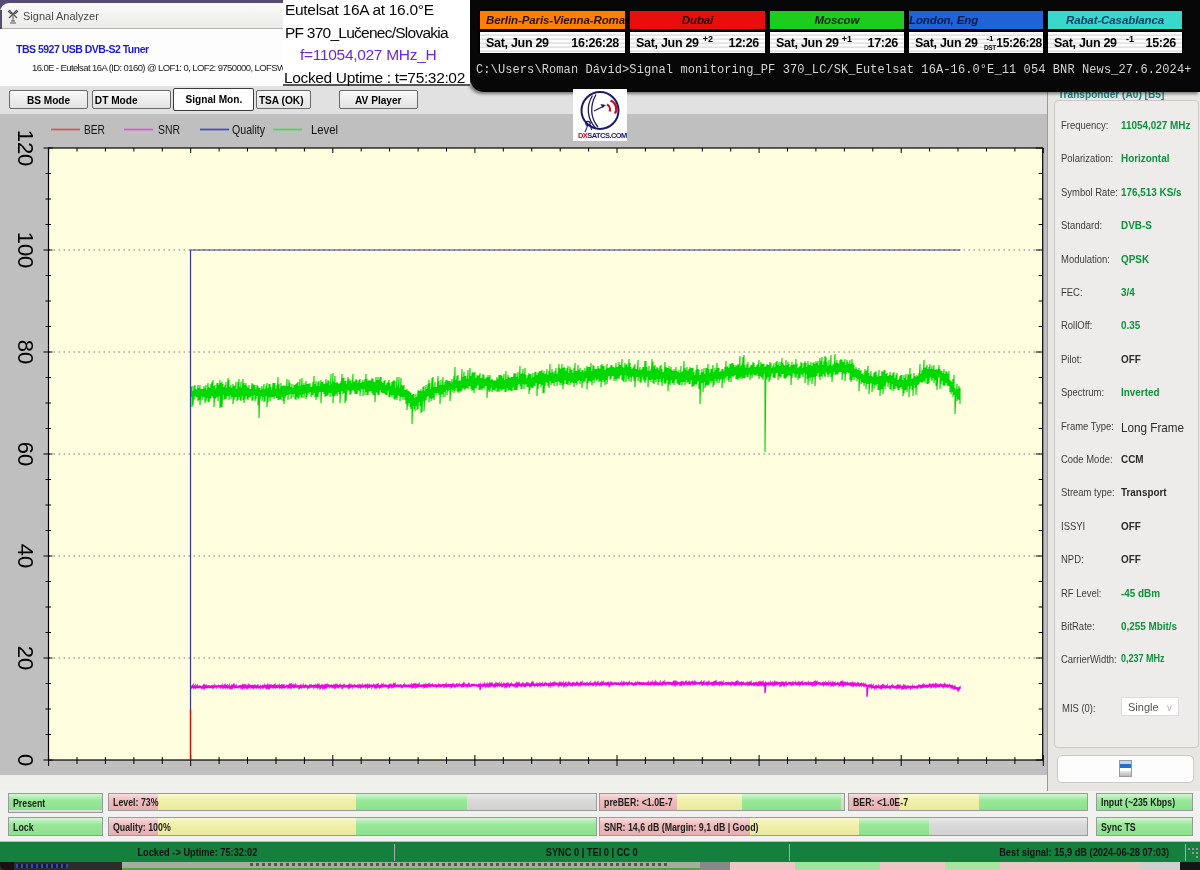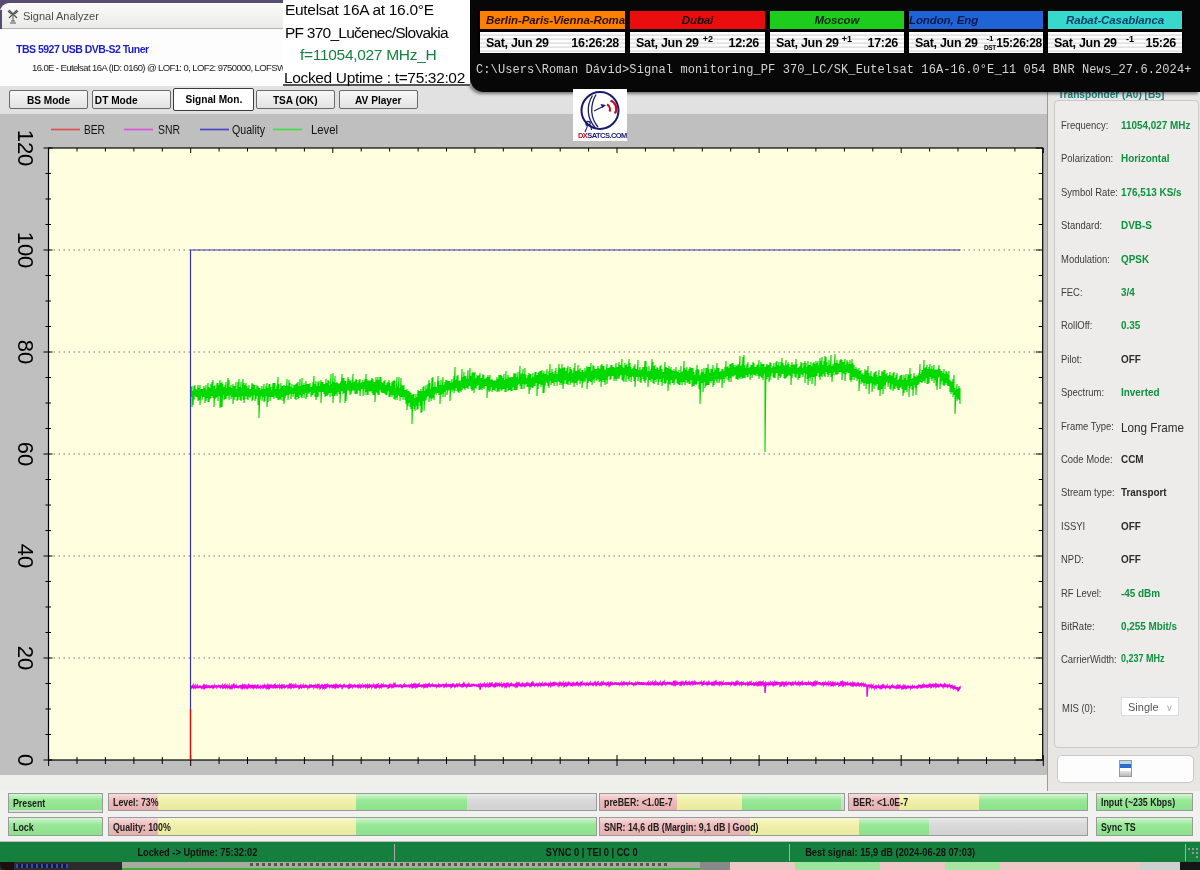--- a/index.html
+++ b/index.html
@@ -14,21 +14,21 @@
       <path d="M6,6 L6,12 M3,14 L9,14 M4,12 L8,12" stroke-width="1"></path>
     </g>
   </svg>
 <div class="ab" style="left:23px;top:10px;font-size:11px;color:#4a4a4a">Signal Analyzer</div>
 <div class="ab" style="left:0;top:29px;width:1200px;height:57px;background:#fdfdfd"></div>
 <div class="ab" style="left:16px;top:43px;font-size:10.5px;font-weight:bold;color:#1c1ccd;letter-spacing:-0.5px">TBS 5927 USB DVB-S2 Tuner</div>
 <div class="ab" style="left:32px;top:62px;font-size:9.5px;color:#1a1a1a;letter-spacing:-0.6px">16.0E - Eutelsat 16A (ID: 0160) @ LOF1: 0, LOF2: 9750000, LOFSW: 0</div>
 <div class="ab" style="left:0;top:86px;width:1200px;height:28px;background:#e1e1e1"></div>
 <div class="ab" style="left:9px;top:90px;width:79px;height:19px;border:1px solid #6a6a6a;border-radius:2px;background:linear-gradient(180deg,#f8f8f8,#e2e2e2);text-align:center;line-height:18px;font-size:11px;font-weight:bold;box-sizing:border-box"><span style="display:inline-block;transform:scaleX(0.92)">BS Mode</span></div>
 <div class="ab" style="left:92px;top:90px;width:79px;height:19px;border:1px solid #6a6a6a;border-radius:2px;background:linear-gradient(180deg,#f8f8f8,#e2e2e2);text-align:left;line-height:18px;font-size:11px;font-weight:bold;box-sizing:border-box"><span style="display:inline-block;transform:scaleX(0.92)">DT Mode</span></div>
-<div class="ab" style="left:256px;top:90px;width:79px;height:19px;border:1px solid #6a6a6a;border-radius:2px;background:linear-gradient(180deg,#f8f8f8,#e2e2e2);text-align:center;line-height:18px;font-size:11px;font-weight:bold;box-sizing:border-box"><span style="display:inline-block;transform:scaleX(0.92)">TSA (OK)</span></div>
+<div class="ab" style="left:256px;top:90px;width:55px;height:19px;border:1px solid #6a6a6a;border-radius:2px;background:linear-gradient(180deg,#f8f8f8,#e2e2e2);line-height:18px;font-size:11px;font-weight:bold;box-sizing:border-box"><span style="display:inline-block;transform:scaleX(0.92)">TSA (OK)</span></div>
 <div class="ab" style="left:339px;top:90px;width:79px;height:19px;border:1px solid #6a6a6a;border-radius:2px;background:linear-gradient(180deg,#f8f8f8,#e2e2e2);text-align:center;line-height:18px;font-size:11px;font-weight:bold;box-sizing:border-box"><span style="display:inline-block;transform:scaleX(0.92)">AV Player</span></div>
 <div class="ab" style="left:173px;top:88px;width:81px;height:23px;border:1px solid #3c3c3c;border-radius:2px;background:#fff;text-align:center;line-height:21px;font-size:11px;font-weight:bold;box-sizing:border-box"><span style="display:inline-block;transform:scaleX(0.92)">Signal Mon.</span></div>
 <div class="ab" style="left:0;top:114px;width:1047px;height:661px;background:#bfbfbf"></div>
 <div class="ab" style="left:0;top:775px;width:1047px;height:16px;background:#efefec"></div>
 <svg width="1050" height="677" viewBox="0 0 1050 677" style="position:absolute;left:0;top:114px" font-family="Liberation Sans, sans-serif">
     <rect x="48.5" y="34.0" width="994.2" height="612.0" fill="#ffffdf"></rect>
     <line x1="48.5" y1="544.0" x2="1042.7" y2="544.0" stroke="#777" stroke-width="1" stroke-dasharray="1.5,3.5"></line>
     <line x1="48.5" y1="442.0" x2="1042.7" y2="442.0" stroke="#777" stroke-width="1" stroke-dasharray="1.5,3.5"></line>
     <line x1="48.5" y1="340.0" x2="1042.7" y2="340.0" stroke="#777" stroke-width="1" stroke-dasharray="1.5,3.5"></line>
     <line x1="48.5" y1="238.0" x2="1042.7" y2="238.0" stroke="#777" stroke-width="1" stroke-dasharray="1.5,3.5"></line>
@@ -266,21 +266,21 @@
 <span style="position:absolute;right:48px;top:2px;font-size:9px;font-weight:bold">-1</span>
 <span style="position:absolute;right:6px;top:4px;font-size:12.5px;font-weight:bold;color:#000;letter-spacing:-0.3px">15:26</span>
 </div>
       </div>
     </div>
 <div style="position:absolute;left:6px;top:63px;font-family:'Liberation Mono',monospace;font-size:12px;color:#d4d4d4;letter-spacing:0.1px;white-space:pre">C:\Users\Roman Dávid&gt;Signal monitoring_PF 370_LC/SK_Eutelsat 16A-16.0°E_11 054 BNR News_27.6.2024+</div>
 </div>
 <div class="ab" style="left:283px;top:0;width:187px;height:84px;background:#fff;border-bottom:2px solid #555;z-index:5">
 <div style="position:absolute;left:2px;top:1px;font-size:15.5px;color:#060606;letter-spacing:-0.3px;white-space:nowrap">Eutelsat 16A at 16.0°E</div>
 <div style="position:absolute;left:2px;top:24px;font-size:15.5px;color:#060606;letter-spacing:-0.75px;white-space:nowrap">PF 370_Lučenec/Slovakia</div>
-<div style="position:absolute;left:17px;top:46px;font-size:15.5px;color:#15803d;letter-spacing:-0.3px;white-space:nowrap">f=11054,027 MHz_H</div>
+<div style="position:absolute;left:17px;top:46px;font-size:15.5px;color:#6d28d9;letter-spacing:-0.3px;white-space:nowrap">f=11054,027 MHz_H</div>
 <div style="position:absolute;left:1px;top:69px;font-size:15.5px;color:#060606;letter-spacing:-0.35px;white-space:nowrap">Locked Uptime : t=75:32:02</div>
 </div>
 <div class="ab" style="left:573px;top:89px;width:54px;height:52px;background:#fff;z-index:6">
 <svg width="54" height="52" viewBox="0 0 54 52">
 <circle cx="27" cy="21.5" r="18.5" fill="none" stroke="#1a1a6e" stroke-width="2"></circle>
 <path d="M19.5,6.5 C13,17 14,30 22.5,39 M23,5.5 C16.5,17 17.5,29 25,38" fill="none" stroke="#1a1a6e" stroke-width="1.3"></path>
 <path d="M21,22 L30,17.5" stroke="#1a1a6e" stroke-width="1.1"></path>
 <path d="M33,16 L27.5,15 L29.5,19 Z" fill="#1a1a6e"></path>
 <path d="M37.5,11.5 A9,9 0 0 1 42,24.5" fill="none" stroke="#c11022" stroke-width="2.3"></path>
 <path d="M34,15.5 A5.5,5.5 0 0 1 36.5,22.5" fill="none" stroke="#c11022" stroke-width="2.1"></path>
@@ -335,21 +335,21 @@
     <div style="position:absolute;left:329px;top:0;width:158px;height:17px;background:linear-gradient(180deg,#eaeaea,#d9d9d9 40%,#d2d2d2)"></div>
     <span style="position:absolute;left:4px;top:50%;transform:translateY(-50%) scaleX(0.8);transform-origin:0 50%;font-size:11px;font-weight:bold;color:#1c1c1c;white-space:nowrap">SNR: 14,6 dB (Margin: 9,1 dB | Good)</span>
   </div>
 <div class="ab" style="left:1096px;top:817px;width:97px;height:19px;border:1px solid #9a9a9a;box-sizing:border-box;background:#ddd">
     <div style="position:absolute;left:0px;top:0;width:95px;height:17px;background:linear-gradient(180deg,#d4f6d4,#97e897 40%,#8ce28c)"></div>
     <span style="position:absolute;left:4px;top:50%;transform:translateY(-50%) scaleX(0.8);transform-origin:0 50%;font-size:11px;font-weight:bold;color:#1c1c1c;white-space:nowrap">Sync TS</span>
   </div>
 <div class="ab" style="left:0;top:841px;width:1200px;height:21px;background:#15803d;border-top:1px solid #bdbdbd;box-sizing:border-box">
 <div style="position:absolute;left:0;top:4px;width:394px;text-align:center;font-size:11px;font-weight:bold;color:#111"><span style="display:inline-block;transform:scaleX(0.84)">Locked -&gt; Uptime: 75:32:02</span></div>
 <div style="position:absolute;left:394px;top:4px;width:395px;text-align:center;font-size:11px;font-weight:bold;color:#111"><span style="display:inline-block;transform:scaleX(0.84)">SYNC 0 | TEI 0 | CC 0</span></div>
-<div style="position:absolute;left:789px;top:4px;width:396px;text-align:left;font-size:11px;font-weight:bold;color:#111"><span style="display:inline-block;transform:scaleX(0.84)">Best signal: 15,9 dB (2024-06-28 07:03)</span></div>
+<div style="position:absolute;left:789px;top:4px;width:396px;text-align:right;font-size:11px;font-weight:bold;color:#111"><span style="display:inline-block;transform:scaleX(0.84)">Best signal: 15,9 dB (2024-06-28 07:03)</span></div>
 <div style="position:absolute;left:394px;top:2px;width:1px;height:17px;background:#aaa"></div>
 <div style="position:absolute;left:789px;top:2px;width:1px;height:17px;background:#aaa"></div>
 <div style="position:absolute;left:1185px;top:2px;width:1px;height:17px;background:#aaa"></div>
 <div style="position:absolute;left:1188px;top:6px;width:2px;height:2px;background:#999;box-shadow:4px 0 #999,8px 0 #999,4px 4px #999,8px 4px #999,8px 8px #999"></div>
 </div>
 <div class="ab" style="left:0;top:862px;width:1200px;height:8px;background:#2c2c2c">
 <div style="position:absolute;left:0;top:0;width:14px;height:8px;background:#1c0f12;border-radius:0 0 0 6px"></div>
 <div style="position:absolute;left:16px;top:2px;width:52px;height:4px;background:repeating-linear-gradient(90deg,#3848b8 0 2px,#1b1b30 2px 5px)"></div>
 <div style="position:absolute;left:122px;top:0;width:578px;height:6px;background:#a8ac9e"></div>
 <div style="position:absolute;left:250px;top:1px;width:420px;height:3px;background:repeating-linear-gradient(90deg,#55554a 0 3px,#a8ac9e 3px 6px)"></div>

